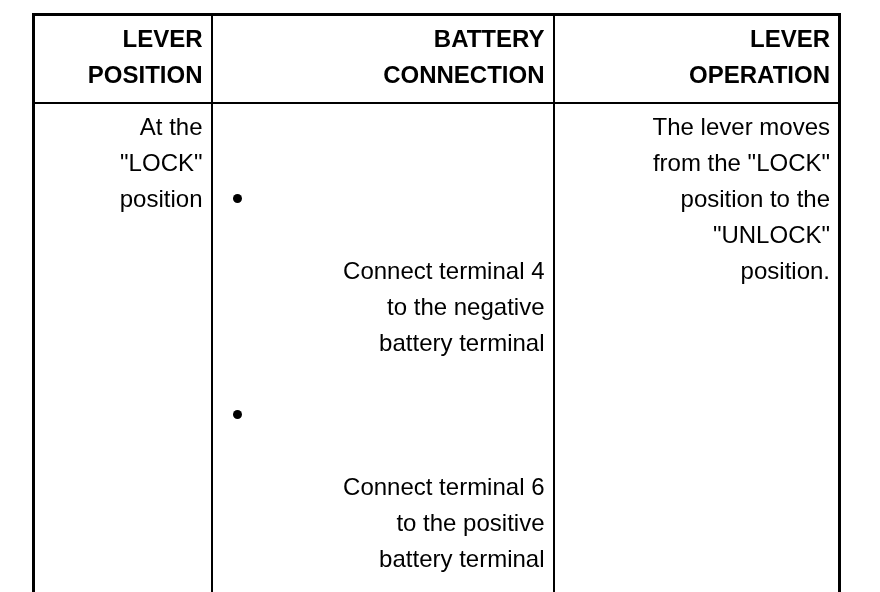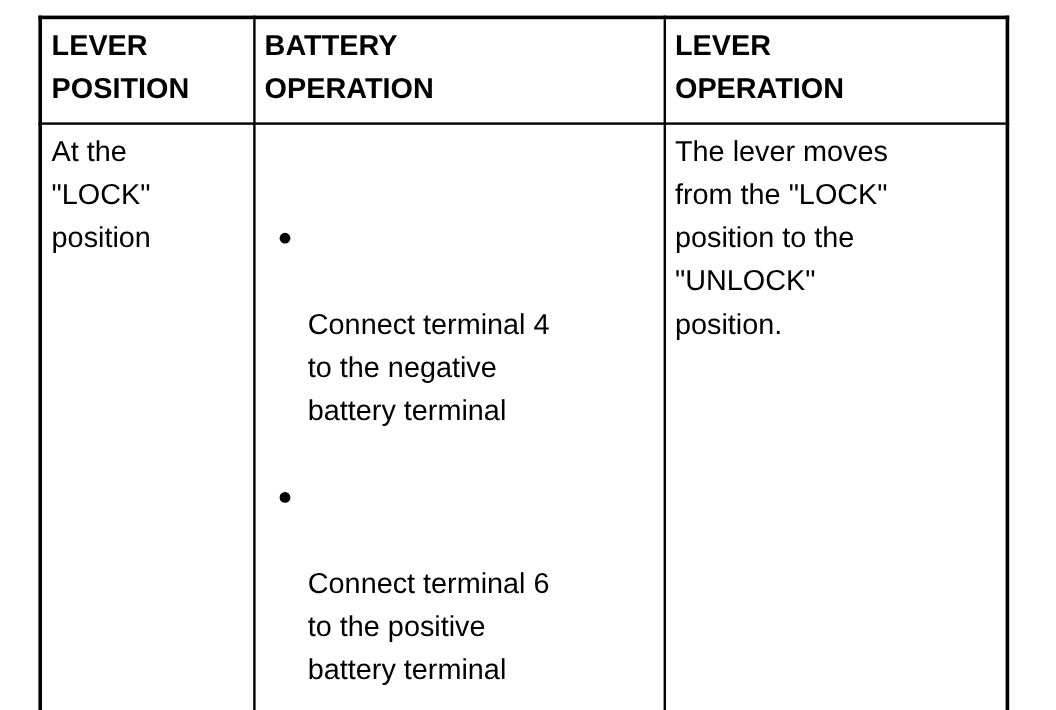--- a/index.html
+++ b/index.html
@@ -22,21 +22,21 @@
   table.spec-table {
     border-collapse: collapse;
     table-layout: fixed;
     width: 806px;
     border: 3px solid #000000;
   }
   table.spec-table th,
   table.spec-table td {
     border: 2px solid #000000;
     vertical-align: top;
-    text-align: left;
+    text-align: right;
     padding: 5px 8px;
     font-size: 24px;
     line-height: 36px;
     white-space: pre-line;
     overflow: hidden;
   }
   table.spec-table th {
     font-weight: bold;
   }
   tr.header-row { height: 88px; }
@@ -69,21 +69,21 @@
     <colgroup>
       <col style="width:178px">
       <col style="width:342px">
       <col style="width:286px">
     </colgroup>
     <thead>
       <tr class="header-row">
         <th>LEVER
 POSITION</th>
         <th>BATTERY
-OPERATION</th>
+CONNECTION</th>
         <th>LEVER
 OPERATION</th>
       </tr>
     </thead>
     <tbody>
       <tr class="data-row">
         <td>At the
 "LOCK"
 position</td>
         <td>

